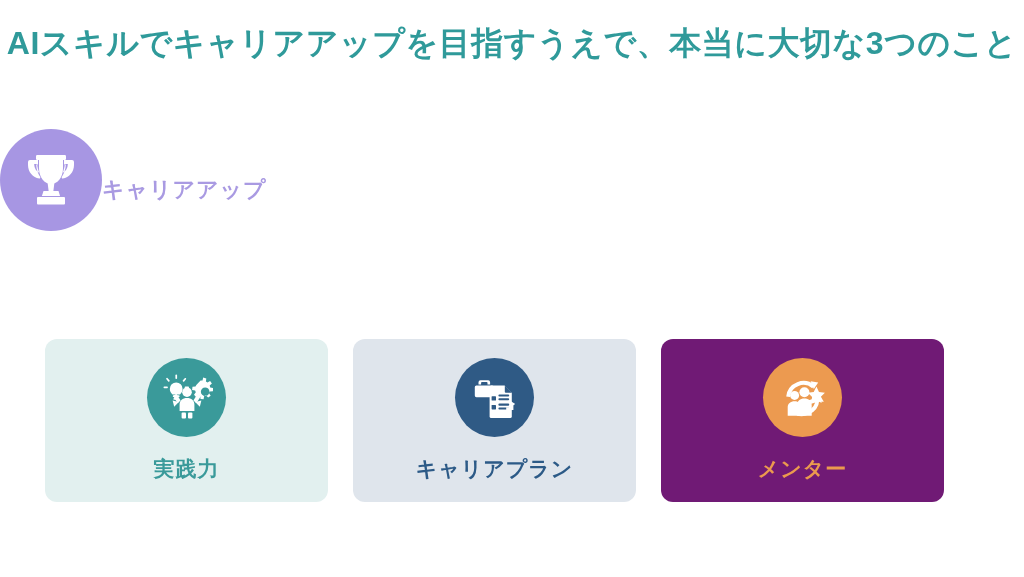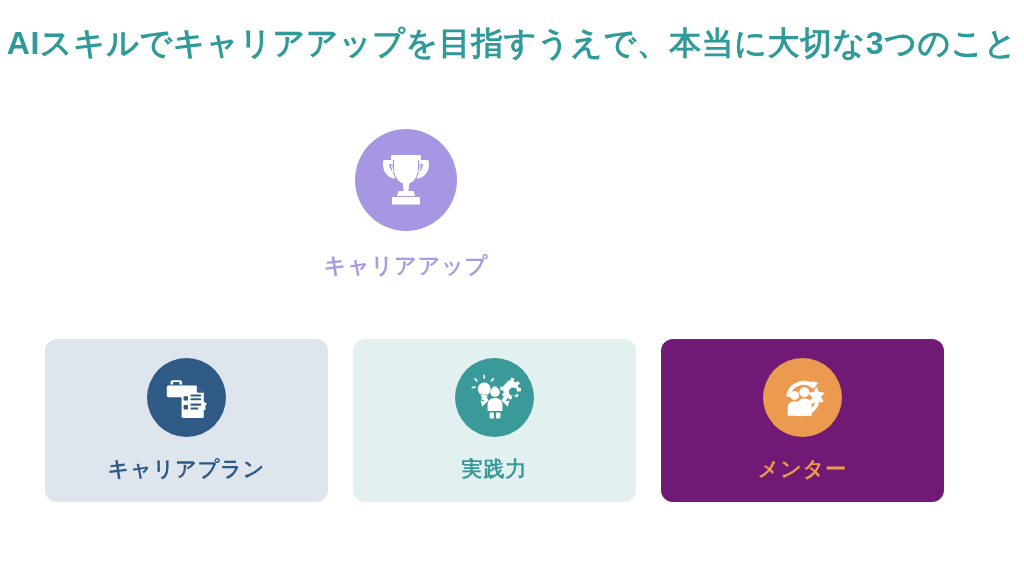--- a/index.html
+++ b/index.html
@@ -37,21 +37,21 @@
     white-space: nowrap;
   }
 
   
   .goal-node {
     position: absolute;
     top: 129px;
     left: 0;
     width: 812px;
     display: flex;
-    flex-direction: column;
+    flex-direction: row;
     align-items: center;
   }
   .goal-circle {
     width: 102px;
     height: 102px;
     border-radius: 50%;
     background: #a796e3;
     display: flex;
     align-items: center;
     justify-content: center;
@@ -145,20 +145,58 @@
             <rect x="16" y="46" width="28" height="7.5" rx="1"></rect>
           </g>
         </svg>
       </span>
     </div>
     <div class="goal-label">キャリアアップ</div>
   </div>
 
   <div class="cards">
 
+    <div class="card card-1">
+      <div class="card-circle">
+        <span>
+          <svg width="52" height="52" viewBox="0 0 52 52" aria-hidden="true">
+            <g fill="#ffffff">
+
+              <path d="M15.2 10.5 a6.4 6.4 0 0 1 6.4 6.4 c0 2.3 -1.2 3.9 -2.2 5.1 l-.4 .5 h-7.6 l-.4 -.5 c-1 -1.2 -2.2 -2.8 -2.2 -5.1 a6.4 6.4 0 0 1 6.4 -6.4 z"></path>
+              <rect x="11.8" y="23.2" width="6.8" height="1.9" rx=".9"></rect>
+              <rect x="12.4" y="26" width="5.6" height="1.8" rx=".9"></rect>
+
+              <rect x="14.4" y="2.6" width="1.7" height="4.4" rx=".8"></rect>
+              <rect x="6.1" y="5.6" width="1.7" height="4.4" rx=".8" transform="rotate(-40 6.9 7.8)"></rect>
+              <rect x="22.6" y="5.6" width="1.7" height="4.4" rx=".8" transform="rotate(40 23.4 7.8)"></rect>
+              <rect x="2.5" y="14.6" width="4.4" height="1.7" rx=".8"></rect>
+              <rect x="23.6" y="14.6" width="4.4" height="1.7" rx=".8"></rect>
+
+              <path d="M39.6 8.4 l1.9 .1 .7 -3 3.1 .9 -.4 3 1.6 1.1 2.6 -1.6 1.8 2.6 -2.2 2.1 .5 1.9 3 .6 -.3 3.1 -3 .3 -.9 1.7 1.7 2.5 -2.5 1.9 -2.3 -2 -1.8 .6 -.5 3 -3.1 -.2 -.3 -3 -1.7 -.9 -2.4 1.9 -2.1 -2.3 1.8 -2.4 -.7 -1.8 -3 -.6 .4 -3.1 3 -.2 .8 -1.7 z
+                       M44.1 15.4 a4.3 4.3 0 1 0 .1 8.6 a4.3 4.3 0 0 0 -.1 -8.6 z"></path>
+
+              <circle cx="26" cy="20.2" r="4.8"></circle>
+
+              <path d="M26 26 c4.4 0 7.4 2.6 7.4 6.4 v6.6 h-14.8 v-6.6 c0 -3.8 3 -6.4 7.4 -6.4 z"></path>
+
+              <path d="M19.6 28.4 l-4.2 -6.6 -3.3 2.1 4.5 7.3 z"></path>
+              <path d="M32.4 28.4 l4.2 -6.6 3.3 2.1 -4.5 7.3 z"></path>
+
+              <rect x="20.6" y="40.4" width="4.4" height="6.2" rx="1"></rect>
+              <rect x="27" y="40.4" width="4.4" height="6.2" rx="1"></rect>
+
+              <path d="M11.6 28.4 l6.2 1.6 -4.6 4.7 z"></path>
+              <path d="M40.4 28.4 l-6.2 1.6 4.6 4.7 z"></path>
+            </g>
+          </svg>
+        </span>
+      </div>
+      <div class="card-label">実践力</div>
+    </div>
+
     <div class="card card-2">
       <div class="card-circle">
         <span>
           <svg width="52" height="52" viewBox="0 0 52 52" aria-hidden="true">
             <g fill="#ffffff">
 
               <path d="M11.5 8.2 h7.6 a2 2 0 0 1 2 2 v2.3 h-2.6 v-1.6 a.8 .8 0 0 0 -.8 -.8 h-4.8 a.8 .8 0 0 0 -.8 .8 v1.6 h-2.6 v-2.3 a2 2 0 0 1 2 -2 z"></path>
 
               <path d="M7.4 13.4 h15.8 a1.6 1.6 0 0 1 1.6 1.6 v8.6 a1.6 1.6 0 0 1 -1.6 1.6 h-15.8 a1.6 1.6 0 0 1 -1.6 -1.6 v-8.6 a1.6 1.6 0 0 1 1.6 -1.6 z
                        M13.6 17.6 h3.4 v2.4 h-3.4 z"></path>
@@ -177,58 +215,20 @@
 
               <path d="M28.8 45.4 v-3.4 h4.2 v-3.4 h4.2 v-3.4 h4.2 v-3.6 h3 v6.4 h-4.2 v3.4 h-4.2 v3.4 h-4.2 v.6 z"></path>
               <path d="M41.6 29 l4.6 3 -4.6 3 z"></path>
             </g>
           </svg>
         </span>
       </div>
       <div class="card-label">キャリアプラン</div>
     </div>
 
-    <div class="card card-1">
-      <div class="card-circle">
-        <span>
-          <svg width="52" height="52" viewBox="0 0 52 52" aria-hidden="true">
-            <g fill="#ffffff">
-
-              <path d="M15.2 10.5 a6.4 6.4 0 0 1 6.4 6.4 c0 2.3 -1.2 3.9 -2.2 5.1 l-.4 .5 h-7.6 l-.4 -.5 c-1 -1.2 -2.2 -2.8 -2.2 -5.1 a6.4 6.4 0 0 1 6.4 -6.4 z"></path>
-              <rect x="11.8" y="23.2" width="6.8" height="1.9" rx=".9"></rect>
-              <rect x="12.4" y="26" width="5.6" height="1.8" rx=".9"></rect>
-
-              <rect x="14.4" y="2.6" width="1.7" height="4.4" rx=".8"></rect>
-              <rect x="6.1" y="5.6" width="1.7" height="4.4" rx=".8" transform="rotate(-40 6.9 7.8)"></rect>
-              <rect x="22.6" y="5.6" width="1.7" height="4.4" rx=".8" transform="rotate(40 23.4 7.8)"></rect>
-              <rect x="2.5" y="14.6" width="4.4" height="1.7" rx=".8"></rect>
-              <rect x="23.6" y="14.6" width="4.4" height="1.7" rx=".8"></rect>
-
-              <path d="M39.6 8.4 l1.9 .1 .7 -3 3.1 .9 -.4 3 1.6 1.1 2.6 -1.6 1.8 2.6 -2.2 2.1 .5 1.9 3 .6 -.3 3.1 -3 .3 -.9 1.7 1.7 2.5 -2.5 1.9 -2.3 -2 -1.8 .6 -.5 3 -3.1 -.2 -.3 -3 -1.7 -.9 -2.4 1.9 -2.1 -2.3 1.8 -2.4 -.7 -1.8 -3 -.6 .4 -3.1 3 -.2 .8 -1.7 z
-                       M44.1 15.4 a4.3 4.3 0 1 0 .1 8.6 a4.3 4.3 0 0 0 -.1 -8.6 z"></path>
-
-              <circle cx="26" cy="20.2" r="4.8"></circle>
-
-              <path d="M26 26 c4.4 0 7.4 2.6 7.4 6.4 v6.6 h-14.8 v-6.6 c0 -3.8 3 -6.4 7.4 -6.4 z"></path>
-
-              <path d="M19.6 28.4 l-4.2 -6.6 -3.3 2.1 4.5 7.3 z"></path>
-              <path d="M32.4 28.4 l4.2 -6.6 3.3 2.1 -4.5 7.3 z"></path>
-
-              <rect x="20.6" y="40.4" width="4.4" height="6.2" rx="1"></rect>
-              <rect x="27" y="40.4" width="4.4" height="6.2" rx="1"></rect>
-
-              <path d="M11.6 28.4 l6.2 1.6 -4.6 4.7 z"></path>
-              <path d="M40.4 28.4 l-6.2 1.6 4.6 4.7 z"></path>
-            </g>
-          </svg>
-        </span>
-      </div>
-      <div class="card-label">実践力</div>
-    </div>
-
     <div class="card card-3">
       <div class="card-circle">
         <span>
           <svg width="52" height="52" viewBox="0 0 52 52" aria-hidden="true">
             <g fill="#ffffff">
 
               <path d="M9.2 24.4 a17.4 17.4 0 0 1 28.6 -11.2 l-2.6 3 a13.5 13.5 0 0 0 -22.2 8.7 z"></path>
               <path d="M33.6 9.2 l7.6 1.4 -4.4 6.4 z"></path>
 
               <path d="M42.4 27.8 a17.4 17.4 0 0 1 -28.4 12.2 l2.6 -3 a13.5 13.5 0 0 0 22 -9.5 z"></path>

